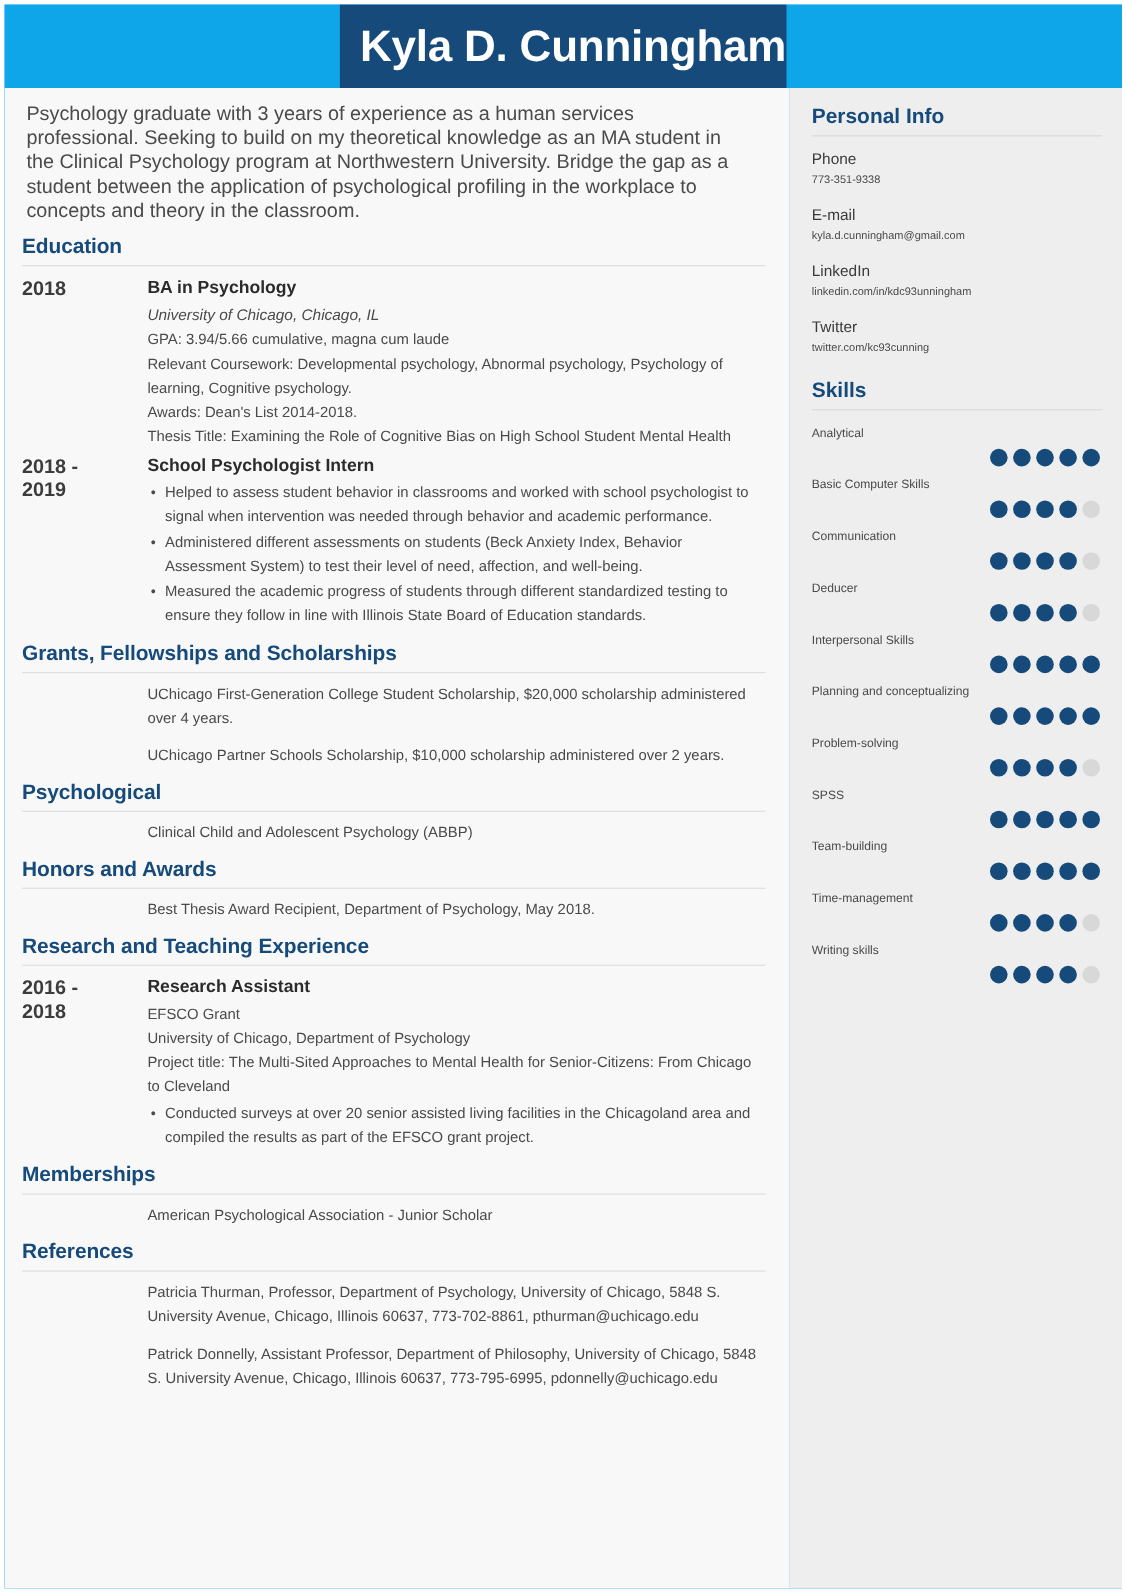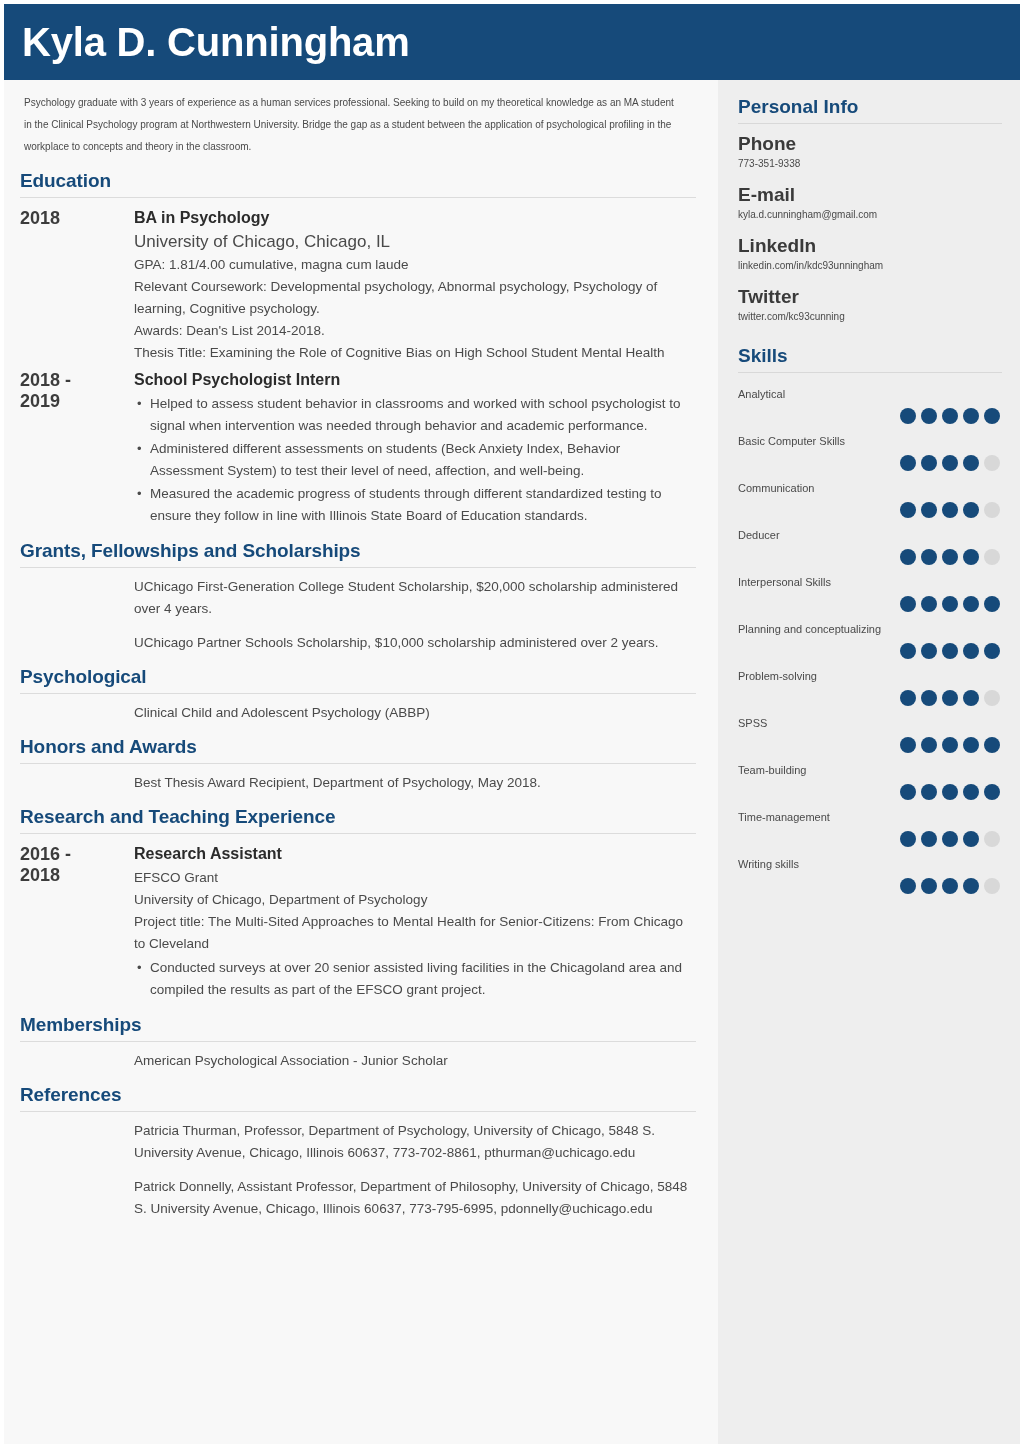--- a/index.html
+++ b/index.html
@@ -18,20 +18,21 @@
     background:#ffffff;
     overflow:hidden;
   }
   .sheet{
     position:relative;
     width:1016px;height:1440px;
     background:#0ea5e9;
     display:flex;
     flex-direction:column;
     overflow:hidden;
+    align-items:center;
   }
   
   .header{
     background:#164a7a;
     height:76px;
     display:flex;
     align-items:center;
     padding:0 0 0 18px;
     box-sizing:border-box;
     flex:0 0 auto;
@@ -57,21 +58,21 @@
     background:#f8f8f8;
   }
   .aside{
     width:302px;
     box-sizing:border-box;
     background:#eeeeee;
     padding:16px 18px 0 20px;
   }
   
   .summary{
-    font-size:10px;
+    font-size:18px;
     line-height:22px;
     color:#4a4a4a;
     margin:0 0 6px 4px;
     padding-right:14px;
   }
   h2.section{
     font-size:19px;
     color:#164a7a;
     font-weight:bold;
     margin:12px 0 0 0;
@@ -101,21 +102,22 @@
     min-width:0;
   }
   .job-title{
     font-size:16px;
     font-weight:bold;
     color:#2b2b2b;
     line-height:23px;
     margin:0 0 2px 0;
   }
   .org{
-    font-size:17px;
+    font-size:14px;
+    font-style:italic;
     color:#4a4a4a;
     line-height:22px;
     margin:0 0 1px 0;
   }
   .plain{
     font-size:13.5px;
     color:#4a4a4a;
     line-height:22px;
     margin:0;
   }
@@ -154,22 +156,22 @@
   h2.aside-section{
     font-size:19px;
     color:#164a7a;
     font-weight:bold;
     margin:0 0 0 0;
     padding:0 0 5px 0;
   }
   h2.aside-section.skills-h{margin-top:18px;}
   .aside .rule{background:#d8d8d8;margin-bottom:10px;}
   .contact-label{
-    font-size:19px;
-    font-weight:bold;
+    font-size:14px;
+    font-weight:normal;
     color:#3a3a3a;
     line-height:20px;
     margin:0;
   }
   .contact-value{
     font-size:10px;
     color:#4a4a4a;
     line-height:20px;
     margin:0 0 11px 0;
   }
@@ -216,21 +218,21 @@
         <h2 class="section">Education</h2>
         <div class="rule"></div>
         <div id="education-entries">
             <div class="entry">
               <div class="year">
                 <div>2018</div>
               </div>
               <div class="detail">
                 <div class="job-title">BA in Psychology</div>
                 <div class="org">University of Chicago, Chicago, IL</div>
-                <p class="plain">GPA: 1.81/4.00 cumulative, magna cum laude</p>
+                <p class="plain">GPA: 3.94/5.66 cumulative, magna cum laude</p>
                 <p class="plain">Relevant Coursework: Developmental psychology, Abnormal psychology, Psychology of learning, Cognitive psychology.</p>
                 <p class="plain">Awards: Dean's List 2014-2018.</p>
                 <p class="plain">Thesis Title: Examining the Role of Cognitive Bias on High School Student Mental Health</p>
               </div>
             </div>
             <div class="entry">
               <div class="year">
                 <div>2018 -</div>
                 <div>2019</div>
               </div>

